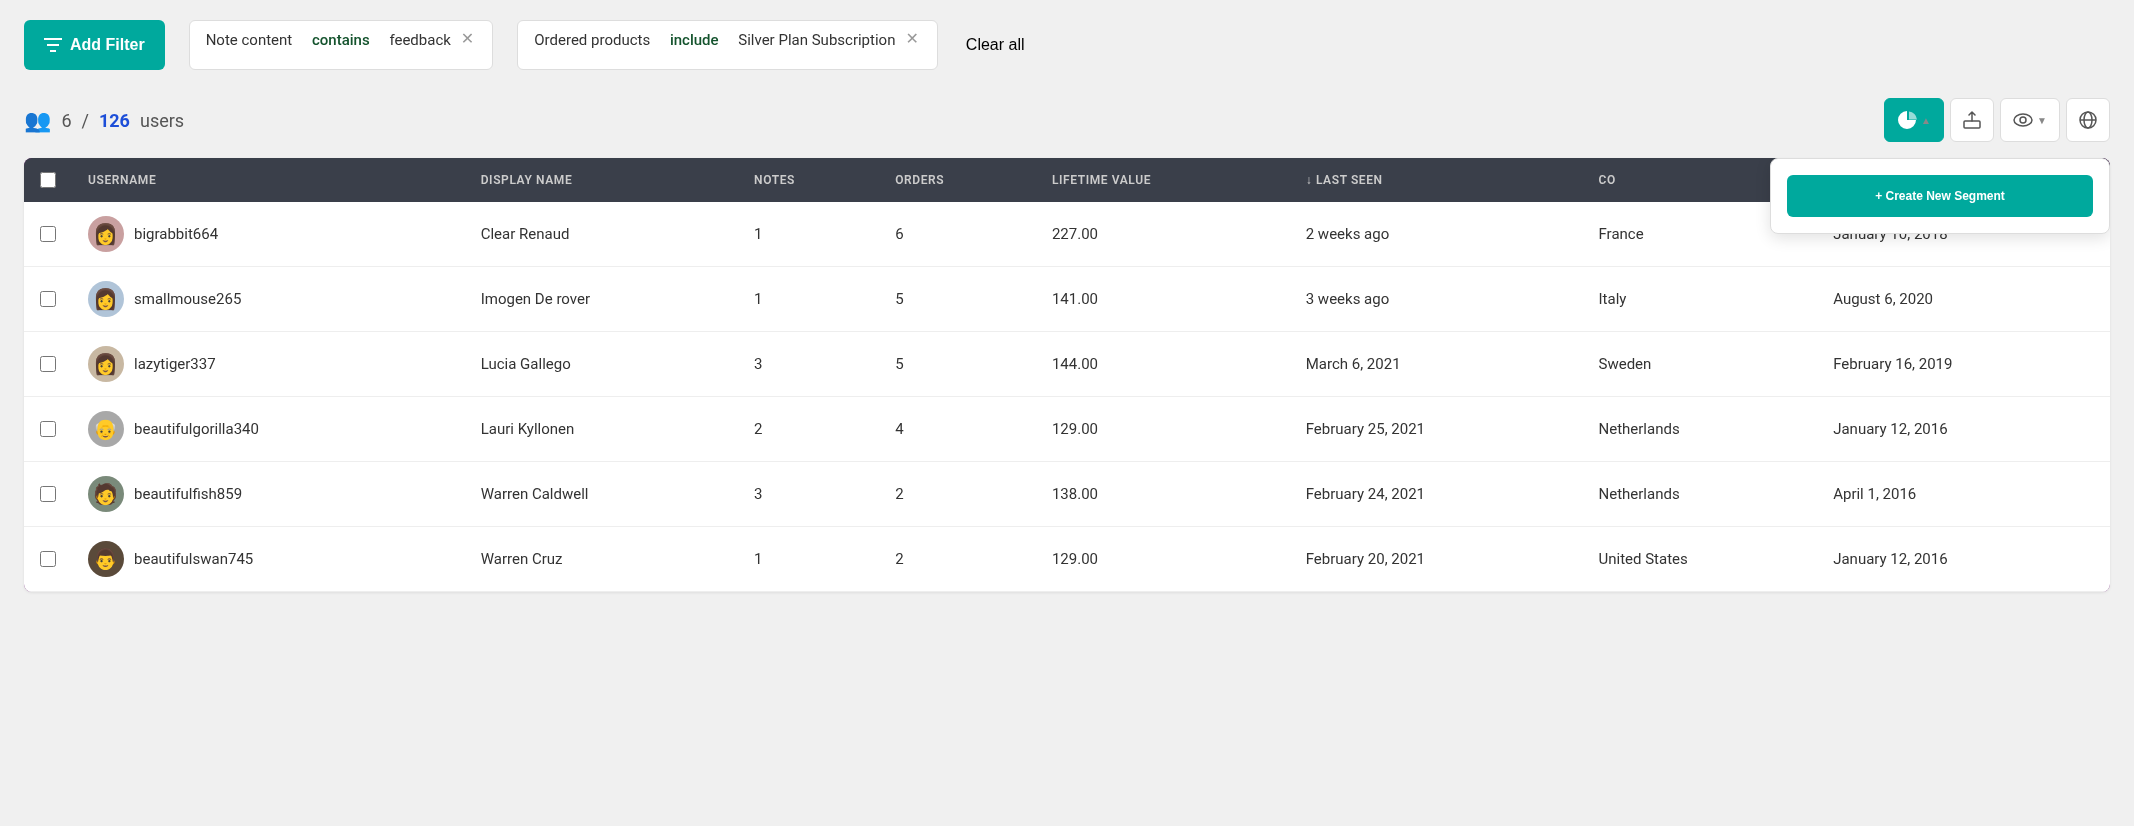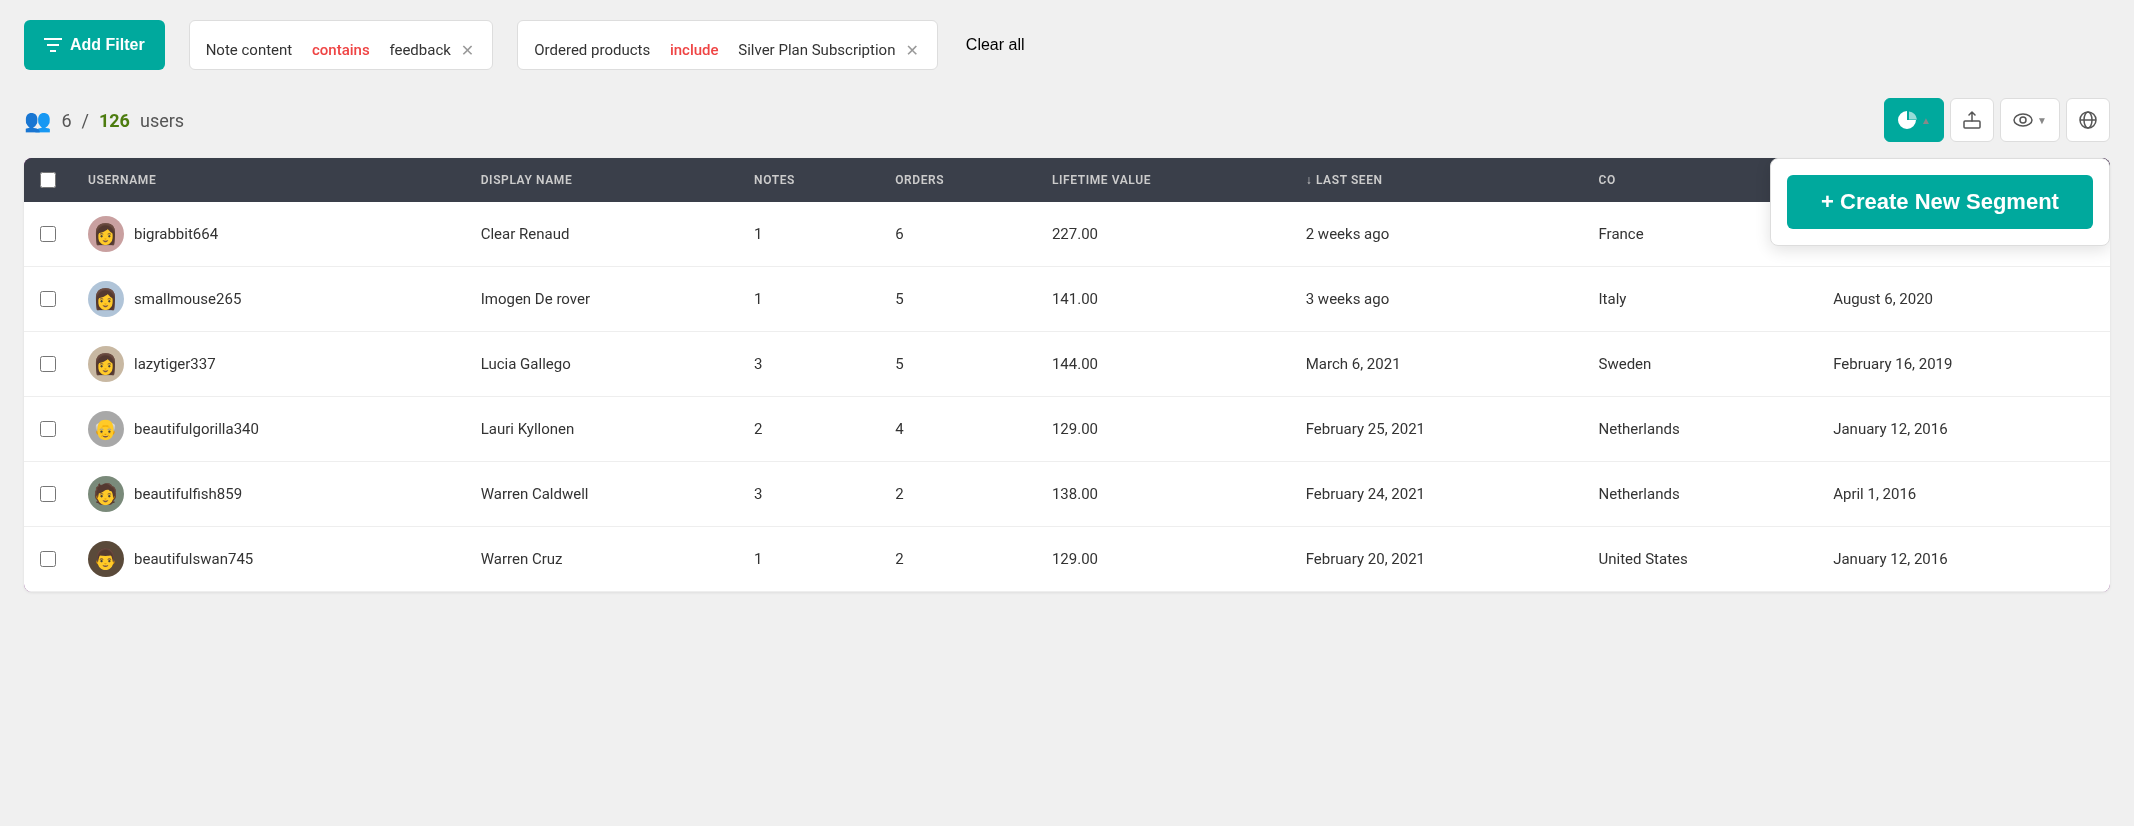--- a/index.html
+++ b/index.html
@@ -31,33 +31,33 @@
       padding: 12px 20px;
       font-size: 16px;
       font-weight: 700;
       cursor: pointer;
       white-space: nowrap;
       height: 50px;
     }
 
     .filter-chip {
       display: flex;
-      align-items: flex-end;
+      align-items: flex-start;
       gap: 8px;
       background: white;
       border: 1px solid #ddd;
       border-radius: 6px;
       padding: 10px 16px;
       font-size: 15px;
       height: 50px;
       color: #333;
     }
 
     .filter-chip .keyword {
-      color: #ef4444;
+      color: #14532d;
       font-weight: 500;
     }
 
     .filter-chip .close-btn {
       background: none;
       border: none;
       cursor: pointer;
       color: #999;
       font-size: 16px;
       padding: 0 2px;
@@ -84,21 +84,21 @@
 
     .user-count {
       display: flex;
       align-items: center;
       gap: 10px;
       font-size: 18px;
       color: #555;
     }
 
     .user-count strong {
-      color: #4d7c0f;
+      color: #1d4ed8;
       font-weight: 700;
     }
 
     
     .toolbar-btns {
       display: flex;
       align-items: center;
       gap: 6px;
       position: relative;
     }
@@ -223,21 +223,21 @@
       padding: 16px;
       min-width: 340px;
     }
 
     .create-segment-btn {
       background: #00a99d;
       color: white;
       border: none;
       border-radius: 6px;
       padding: 14px 24px;
-      font-size: 22px;
+      font-size: 12px;
       font-weight: 600;
       cursor: pointer;
       width: 100%;
       white-space: nowrap;
     }
   </style>
 </head>
 <body>
 
 <div class="filter-bar">

